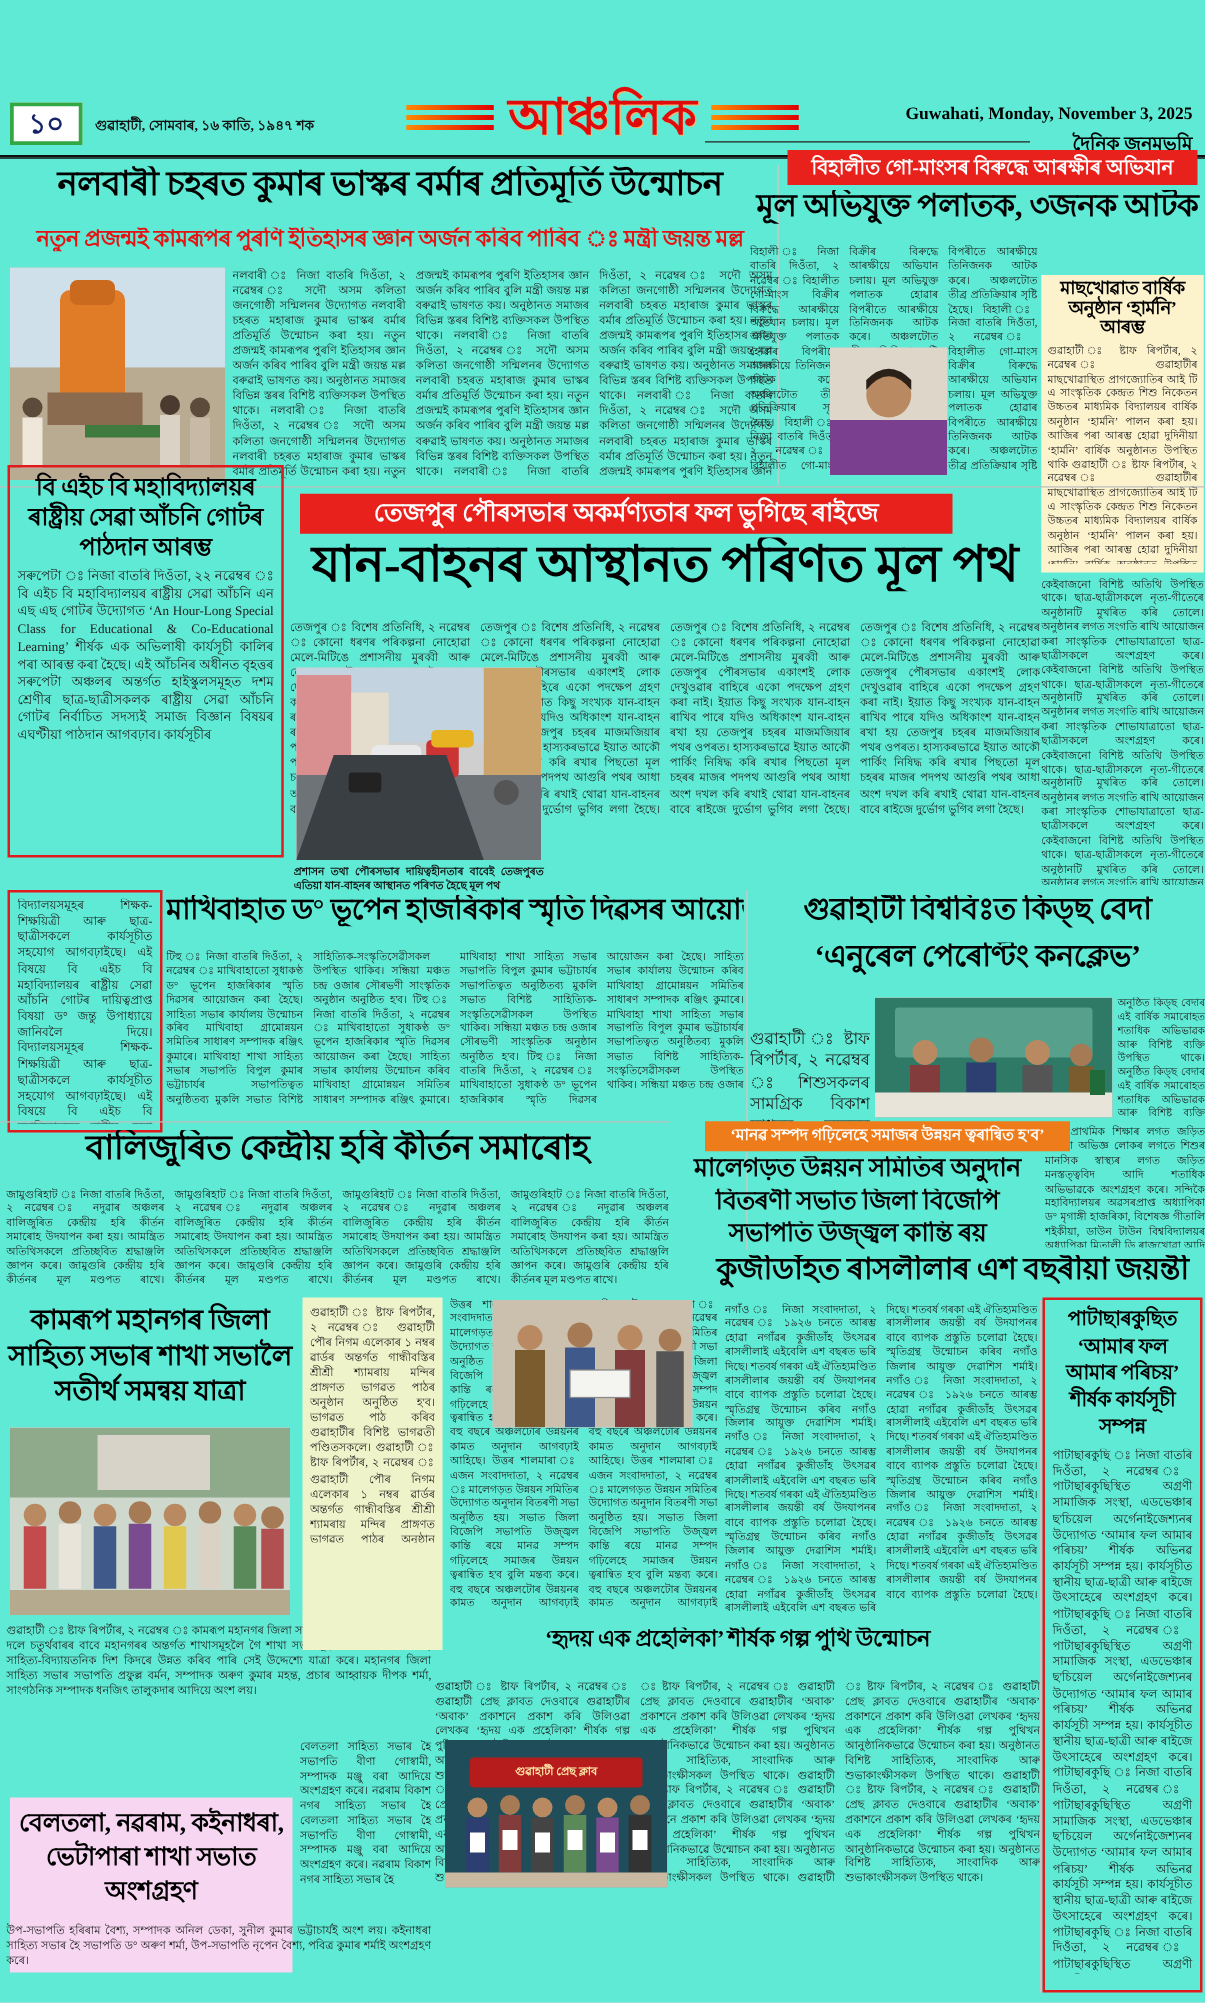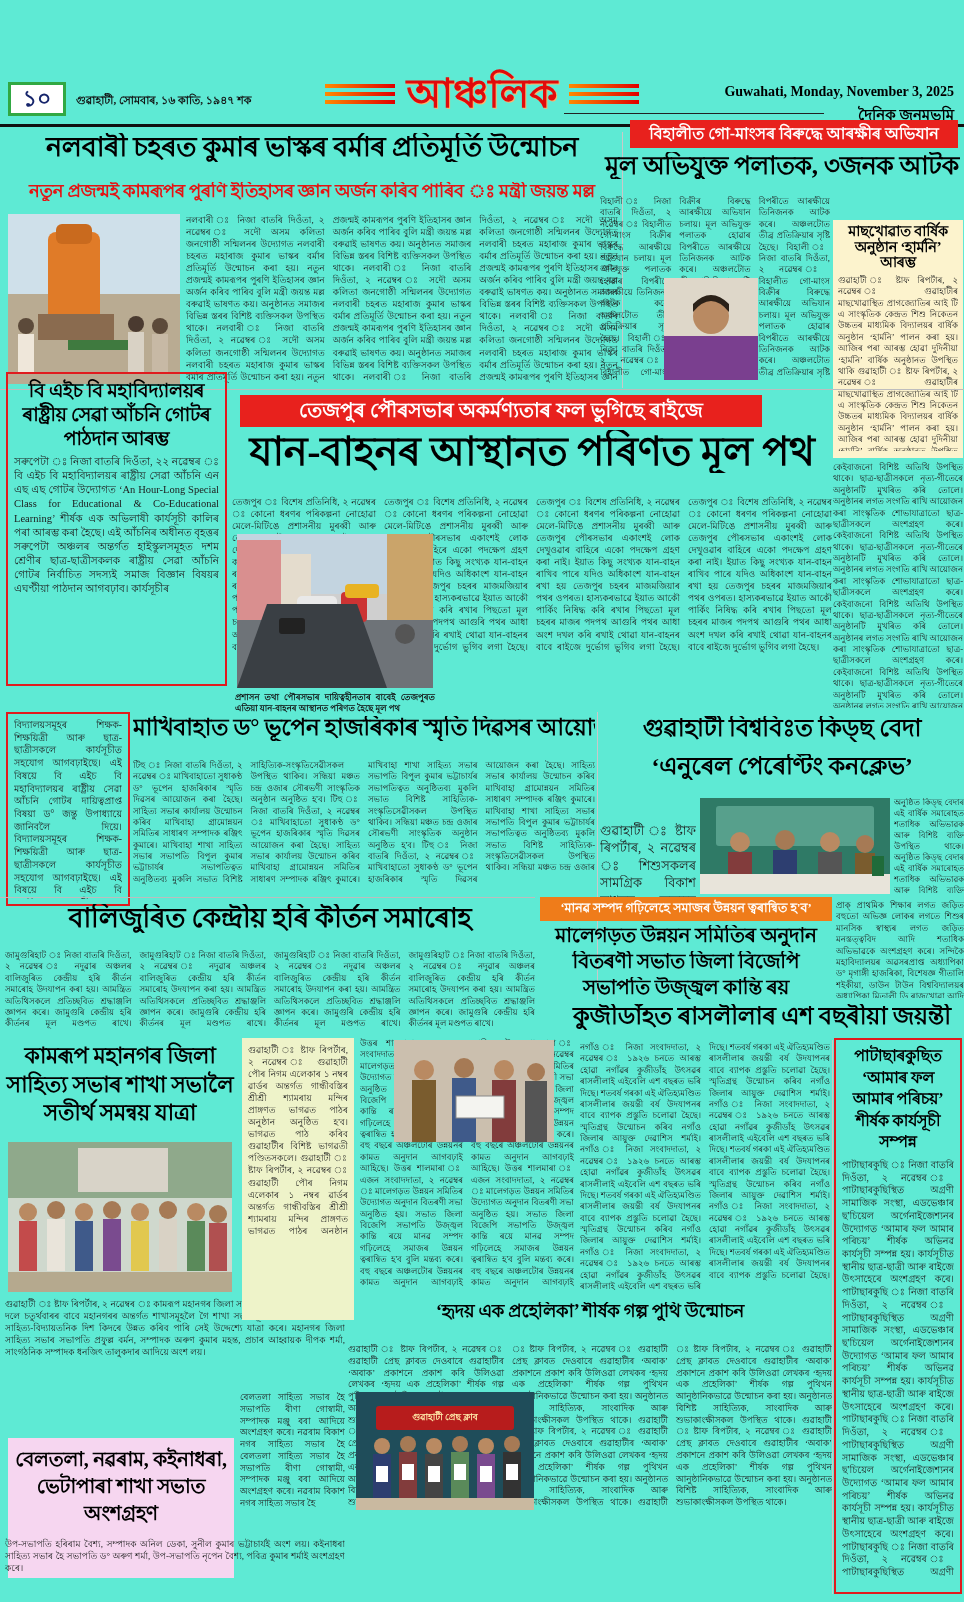--- a/index.html
+++ b/index.html
@@ -160,21 +160,21 @@
     </svg>
   </div>
   <div class="abs bodytxt" style="left:894px;top:798px;width:70px;height:96px;font-size:8.2px;">অনুষ্ঠিত কিড্‌ছ বেদাৰ এই বাৰ্ষিক সমাৰোহত শতাধিক অভিভাৱক আৰু বিশিষ্ট ব্যক্তি উপস্থিত থাকে। অনুষ্ঠিত কিড্‌ছ বেদাৰ এই বাৰ্ষিক সমাৰোহত শতাধিক অভিভাৱক আৰু বিশিষ্ট ব্যক্তি উপস্থিত থাকে।</div>
   <div class="abs bodytxt" style="left:836px;top:900px;width:128px;height:98px;font-size:8.5px;">প্ৰাক্ প্ৰাথমিক শিক্ষাৰ লগত জড়িত বহুতো অভিজ্ঞ লোকৰ লগতে শিশুৰ মানসিক স্বাস্থ্যৰ লগত জড়িত মনস্তত্ত্ববিদ আদি শতাধিক অভিভাৱকে অংশগ্ৰহণ কৰে। সন্দিকৈ মহাবিদ্যালয়ৰ অৱসৰপ্ৰাপ্ত অধ্যাপিকা ড° মৃগাঙ্গী হাজৰিকা, বিশেষজ্ঞ গীতালি শইকীয়া, ডাউন টাউন বিশ্ববিদ্যালয়ৰ অধ্যাপিকা মিতালী ডি ৰাজখোৱা আদি বিশিষ্ট ব্যক্তিসকল উপস্থিত থাকে। অনুষ্ঠানত অভিভাৱকসকলে শিশুক ডাঙৰ-দীঘল কৰাৰ ক্ষেত্ৰত সন্মুখীন হোৱা বিভিন্ন সমস্যা সন্দৰ্ভত বিশেষজ্ঞসকলৰ সৈতে মত-বিনিময় কৰে।</div>
 
   <div class="abs" style="left:0;top:897px;width:535px;border-top:1px solid #bdbdbd;"></div>
 
   <div class="abs hl nowrap" style="left:5px;top:904px;width:530px;font-size:27px;">বালিজুৰিত কেন্দ্ৰীয় হৰি কীৰ্তন সমাৰোহ</div>
   <div class="abs bodytxt cols4" style="left:5px;top:950px;width:530px;height:84px;font-size:8.5px;">জামুগুৰিহাট ঃ নিজা বাতৰি দিওঁতা, ২ নৱেম্বৰ ঃ নদুৱাৰ অঞ্চলৰ বালিজুৰিত কেন্দ্ৰীয় হৰি কীৰ্তন সমাৰোহ উদযাপন কৰা হয়। আমন্ত্ৰিত অতিথিসকলে প্ৰতিচ্ছবিত শ্ৰদ্ধাঞ্জলি জ্ঞাপন কৰে। জামুগুৰি কেন্দ্ৰীয় হৰি কীৰ্তনৰ মূল মণ্ডপত ৰাখে। জামুগুৰিহাট ঃ নিজা বাতৰি দিওঁতা, ২ নৱেম্বৰ ঃ নদুৱাৰ অঞ্চলৰ বালিজুৰিত কেন্দ্ৰীয় হৰি কীৰ্তন সমাৰোহ উদযাপন কৰা হয়। আমন্ত্ৰিত অতিথিসকলে প্ৰতিচ্ছবিত শ্ৰদ্ধাঞ্জলি জ্ঞাপন কৰে। জামুগুৰি কেন্দ্ৰীয় হৰি কীৰ্তনৰ মূল মণ্ডপত ৰাখে। জামুগুৰিহাট ঃ নিজা বাতৰি দিওঁতা, ২ নৱেম্বৰ ঃ নদুৱাৰ অঞ্চলৰ বালিজুৰিত কেন্দ্ৰীয় হৰি কীৰ্তন সমাৰোহ উদযাপন কৰা হয়। আমন্ত্ৰিত অতিথিসকলে প্ৰতিচ্ছবিত শ্ৰদ্ধাঞ্জলি জ্ঞাপন কৰে। জামুগুৰি কেন্দ্ৰীয় হৰি কীৰ্তনৰ মূল মণ্ডপত ৰাখে। জামুগুৰিহাট ঃ নিজা বাতৰি দিওঁতা, ২ নৱেম্বৰ ঃ নদুৱাৰ অঞ্চলৰ বালিজুৰিত কেন্দ্ৰীয় হৰি কীৰ্তন সমাৰোহ উদযাপন কৰা হয়। আমন্ত্ৰিত অতিথিসকলে প্ৰতিচ্ছবিত শ্ৰদ্ধাঞ্জলি জ্ঞাপন কৰে। জামুগুৰি কেন্দ্ৰীয় হৰি কীৰ্তনৰ মূল মণ্ডপত ৰাখে।</div>
 
-  <div class="abs kicker-orange" style="left:540px;top:897px;width:292px;height:24px;font-size:12.5px;font-family:Liberation Serif, serif;">‘মানৱ সম্পদ গঢ়িলেহে সমাজৰ উন্নয়ন ত্বৰান্বিত হ'ব’</div>
+  <div class="abs kicker-orange" style="left:564px;top:897px;width:292px;height:24px;font-size:12.5px;font-family:Liberation Serif, serif;">‘মানৱ সম্পদ গঢ়িলেহে সমাজৰ উন্নয়ন ত্বৰান্বিত হ'ব’</div>
   <div class="abs hl nowrap" style="left:540px;top:925px;width:292px;font-size:20px;">মালেগড়ত উন্নয়ন সমিতিৰ অনুদান</div>
   <div class="abs hl nowrap" style="left:540px;top:951px;width:292px;font-size:20px;">বিতৰণী সভাত জিলা বিজেপি</div>
   <div class="abs hl nowrap" style="left:540px;top:977px;width:292px;font-size:20px;">সভাপতি উজ্জ্বল কান্তি ৰয়</div>
 
   <div class="abs hl nowrap" style="left:560px;top:1004px;width:404px;font-size:24px;">কুজীডাঁহত ৰাসলীলাৰ এশ বছৰীয়া জয়ন্তী</div>
   <div class="abs bodytxt cols2" style="left:580px;top:1042px;width:250px;height:254px;font-size:8.5px;">নগাঁও ঃ নিজা সংবাদদাতা, ২ নৱেম্বৰ ঃ ১৯২৬ চনতে আৰম্ভ হোৱা নগাঁৱৰ কুজীডাঁহ উৎসৱৰ ৰাসলীলাই এইবেলি এশ বছৰত ভৰি দিছে। শতবৰ্ষ গৰকা এই ঐতিহ্যমণ্ডিত ৰাসলীলাৰ জয়ন্তী বৰ্ষ উদযাপনৰ বাবে ব্যাপক প্ৰস্তুতি চলোৱা হৈছে। স্মৃতিগ্ৰন্থ উন্মোচন কৰিব নগাঁও জিলাৰ আয়ুক্ত দেৱাশিস শৰ্মাই। নগাঁও ঃ নিজা সংবাদদাতা, ২ নৱেম্বৰ ঃ ১৯২৬ চনতে আৰম্ভ হোৱা নগাঁৱৰ কুজীডাঁহ উৎসৱৰ ৰাসলীলাই এইবেলি এশ বছৰত ভৰি দিছে। শতবৰ্ষ গৰকা এই ঐতিহ্যমণ্ডিত ৰাসলীলাৰ জয়ন্তী বৰ্ষ উদযাপনৰ বাবে ব্যাপক প্ৰস্তুতি চলোৱা হৈছে। স্মৃতিগ্ৰন্থ উন্মোচন কৰিব নগাঁও জিলাৰ আয়ুক্ত দেৱাশিস শৰ্মাই। নগাঁও ঃ নিজা সংবাদদাতা, ২ নৱেম্বৰ ঃ ১৯২৬ চনতে আৰম্ভ হোৱা নগাঁৱৰ কুজীডাঁহ উৎসৱৰ ৰাসলীলাই এইবেলি এশ বছৰত ভৰি দিছে। শতবৰ্ষ গৰকা এই ঐতিহ্যমণ্ডিত ৰাসলীলাৰ জয়ন্তী বৰ্ষ উদযাপনৰ বাবে ব্যাপক প্ৰস্তুতি চলোৱা হৈছে। স্মৃতিগ্ৰন্থ উন্মোচন কৰিব নগাঁও জিলাৰ আয়ুক্ত দেৱাশিস শৰ্মাই। নগাঁও ঃ নিজা সংবাদদাতা, ২ নৱেম্বৰ ঃ ১৯২৬ চনতে আৰম্ভ হোৱা নগাঁৱৰ কুজীডাঁহ উৎসৱৰ ৰাসলীলাই এইবেলি এশ বছৰত ভৰি দিছে। শতবৰ্ষ গৰকা এই ঐতিহ্যমণ্ডিত ৰাসলীলাৰ জয়ন্তী বৰ্ষ উদযাপনৰ বাবে ব্যাপক প্ৰস্তুতি চলোৱা হৈছে। স্মৃতিগ্ৰন্থ উন্মোচন কৰিব নগাঁও জিলাৰ আয়ুক্ত দেৱাশিস শৰ্মাই। নগাঁও ঃ নিজা সংবাদদাতা, ২ নৱেম্বৰ ঃ ১৯২৬ চনতে আৰম্ভ হোৱা নগাঁৱৰ কুজীডাঁহ উৎসৱৰ ৰাসলীলাই এইবেলি এশ বছৰত ভৰি দিছে। শতবৰ্ষ গৰকা এই ঐতিহ্যমণ্ডিত ৰাসলীলাৰ জয়ন্তী বৰ্ষ উদযাপনৰ বাবে ব্যাপক প্ৰস্তুতি চলোৱা হৈছে। স্মৃতিগ্ৰন্থ উন্মোচন কৰিব নগাঁও জিলাৰ আয়ুক্ত দেৱাশিস শৰ্মাই।</div>
 
   <div class="abs hl" style="left:5px;top:1042px;width:230px;font-size:22px;line-height:1.3;">কামৰূপ মহানগৰ জিলা সাহিত্য সভাৰ শাখা সভালৈ সতীৰ্থ সমন্বয় যাত্ৰা</div>
   <div class="abs photo" style="left:8px;top:1142px;width:224px;height:150px;">
     <svg width="224" height="150" viewBox="0 0 224 150" xmlns="http://www.w3.org/2000/svg">

